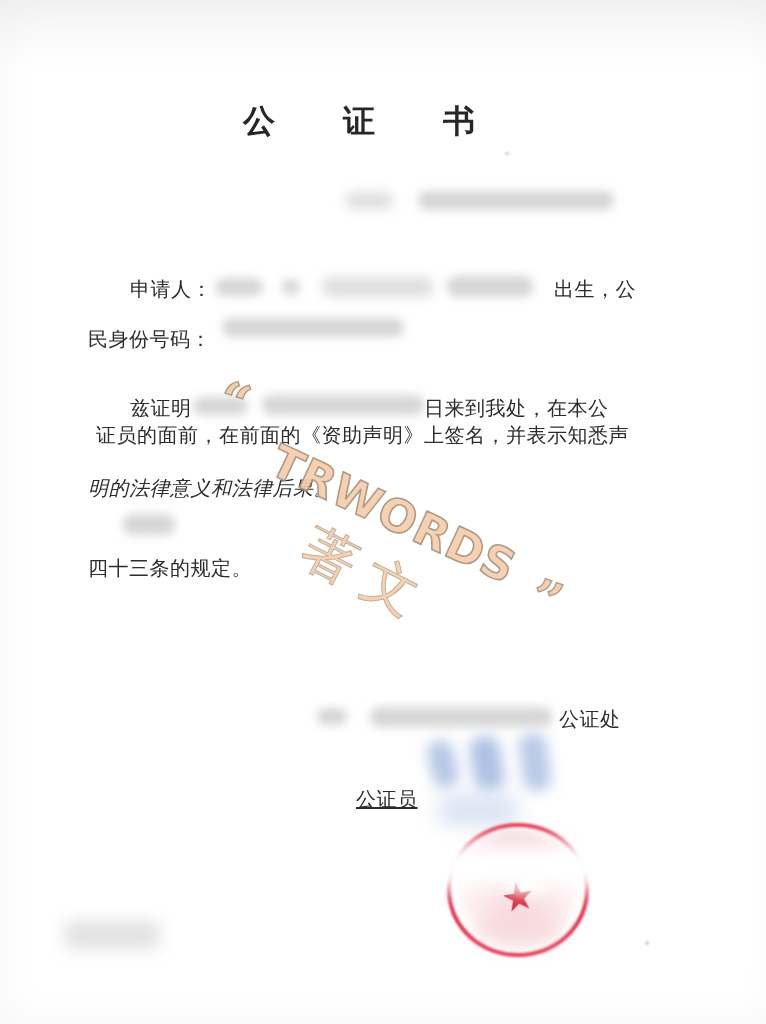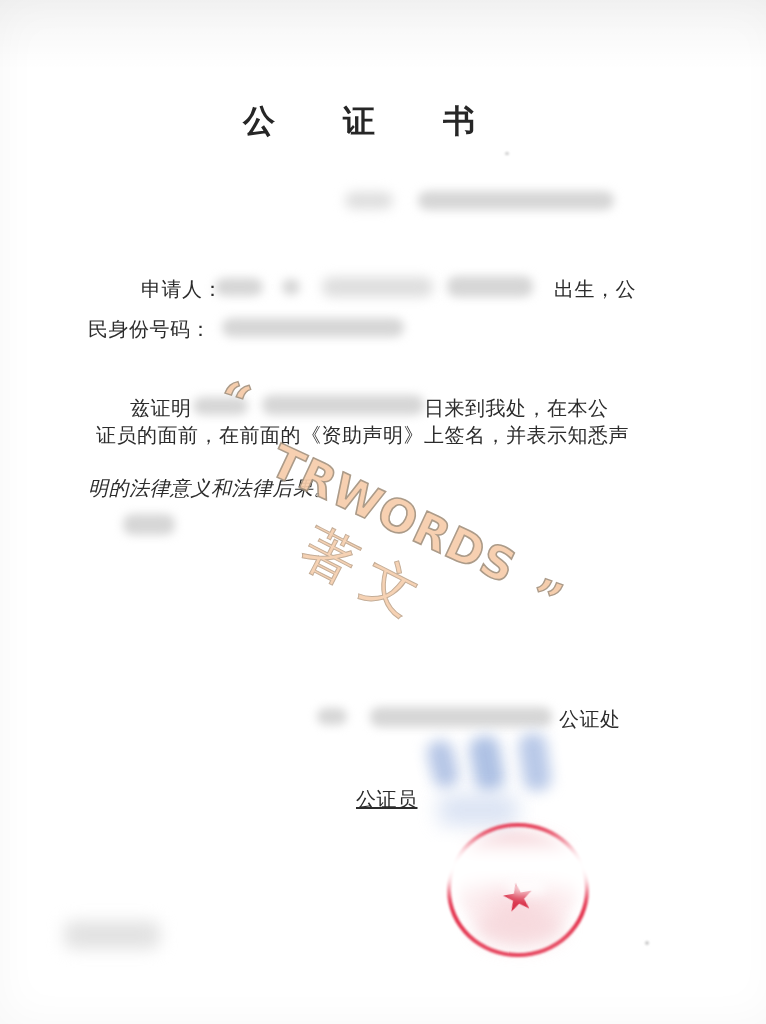--- a/index.html
+++ b/index.html
@@ -73,39 +73,40 @@
 </head>
 <body>
 
 <div class="page">
 
   <div class="doc-title">公证书</div>
 
   <div class="blur-soft" style="left:345px;top:192px;width:48px;height:17px;"></div>
   <div class="blur-gray" style="left:418px;top:191px;width:196px;height:19px;"></div>
 
-  <div class="bodytext" style="left:141px;top:277px;">申请人：</div>
+  <div class="bodytext" style="left:130px;top:277px;">申请人：</div>
   <div class="blur-gray" style="left:215px;top:278px;width:48px;height:18px;"></div>
   <div class="blur-gray" style="left:282px;top:279px;width:18px;height:16px;"></div>
   <div class="blur-soft" style="left:322px;top:277px;width:111px;height:20px;"></div>
   <div class="blur-gray" style="left:447px;top:276px;width:86px;height:21px;"></div>
   <div class="bodytext" style="left:554px;top:277px;">出生，公</div>
 
-  <div class="bodytext" style="left:88px;top:317px;">民身份号码：</div>
+  <div class="bodytext" style="left:88px;top:327px;">民身份号码：</div>
   <div class="blur-gray" style="left:222px;top:318px;width:182px;height:19px;"></div>
 
 
   <div class="bodytext" style="left:130px;top:396px;">兹证明</div>
   <div class="blur-gray" style="left:193px;top:397px;width:55px;height:18px;"></div>
   <div class="blur-gray" style="left:262px;top:395px;width:162px;height:20px;"></div>
   <div class="bodytext" style="left:424px;top:396px;text-align:right;">日来到我处，在本公</div>
 
   <div class="bodytext" style="left:88px;top:423px;margin-left:8px;">证员的面前，在前面的《资助声明》上签名，并表示知悉声</div>
   <div class="bodytext" style="left:88px;top:476px;font-style:italic;">明的法律意义和法律后果。</div>
   <div class="blur-gray" style="left:123px;top:514px;width:52px;height:21px;"></div>
+  <div class="bodytext" style="left:88px;top:556px;">四十三条的规定。</div>
 
   <div class="wm wm-quote open">“</div>
   <div class="wm wm-latin">TRWORDS</div>
   <div class="wm wm-cjk">著文</div>
   <div class="wm wm-quote close">”</div>
 
   <div class="blur-gray" style="left:317px;top:708px;width:30px;height:17px;"></div>
   <div class="blur-gray" style="left:370px;top:707px;width:182px;height:20px;"></div>
   <div class="bodytext" style="left:559px;top:707px;">公证处</div>
 

